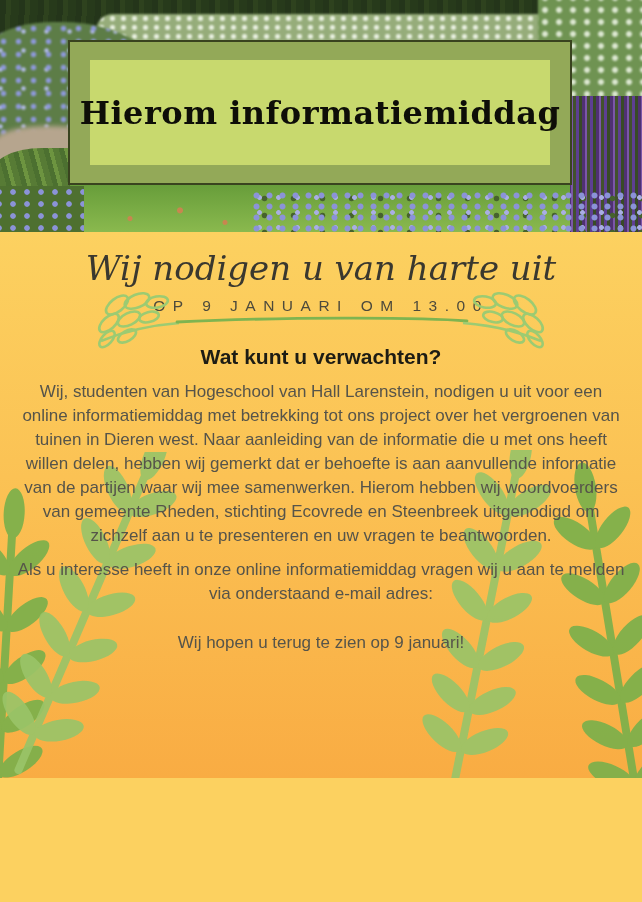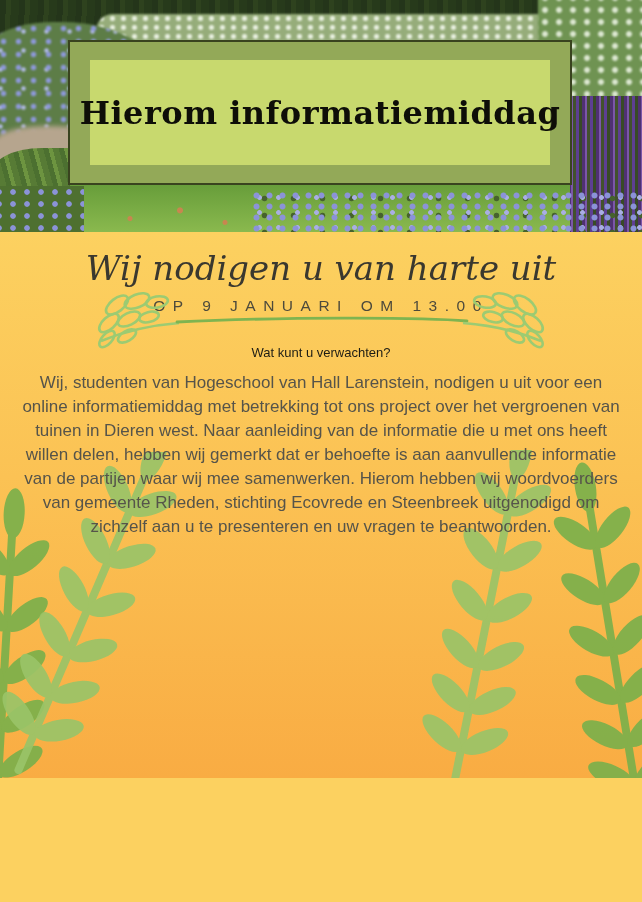--- a/index.html
+++ b/index.html
@@ -56,21 +56,21 @@
   .content{ position:absolute; left:0; top:232px; width:642px; height:546px; overflow:hidden;
     background:linear-gradient(180deg,var(--bg-top,#fcd160) 0%,#fbc254 45%,var(--bg-bottom,#f9ac43) 100%); }
   .corner{ position:absolute; pointer-events:none; z-index:0; }
   .corner-left{ left:-36px; bottom:-14px; }
   .corner-right{ right:-34px; bottom:-12px; }
   .stack{ position:relative; z-index:1; width:642px; padding:16px 16px 0; text-align:center; }
   .invite{ font-family:"DejaVu Serif", serif; font-style:italic; font-weight:500;
     font-size:34px; color:var(--script-text,#3a382f); }
   .date{ margin-top:9px; font-size:15.5px; letter-spacing:7.5px; color:var(--date-text,#4d4a3c); }
   .divider{ display:block; margin:-26px auto 0; }
-  .h-sec{ font-size:13px; font-weight:400; color:var(--heading-text,#1d1c14); }
+  .h-sec{ font-size:21px; font-weight:700; color:var(--heading-text,#1d1c14); }
   .h-what{ margin-top:-4px; }
   .h-how{ margin-top:14px; }
   .stack p{ max-width:612px; margin:8px auto; font-size:17px; line-height:24px; color:var(--body-text,#56544a); }
   .p-first{ margin-top:11px !important; }
   .p-intro{ margin-top:10px !important; }
   .email{ margin-top:1px !important; font-weight:700; font-size:17.5px !important; color:var(--heading-text,#1d1c14) !important; }
   .closing{ margin-top:25px !important; }
 </style>
 </head>
 <body>
@@ -149,16 +149,18 @@
 
       <svg class="divider" width="460" height="60" viewBox="0 0 460 60" aria-hidden="true">
         <use href="#sprig" style="color:var(--sprig-green,#9ccb72)"></use>
         <path d="M86,33 C190,28 330,28 376,32" fill="none" stroke="var(--divider-line,#7fb450)" stroke-width="2.8" stroke-linecap="round"></path>
         <use href="#sprig" style="color:var(--sprig-green,#9ccb72)" transform="translate(460,0) scale(-1,1)"></use>
       </svg>
 
       <h3 class="h-sec h-what">Wat kunt u verwachten?</h3>
       <p class="p-first">Wij, studenten van Hogeschool van Hall Larenstein, nodigen u uit voor een online informatiemiddag met betrekking tot ons project over het vergroenen van tuinen in Dieren west. Naar aanleiding van de informatie die u met ons heeft willen delen, hebben wij gemerkt dat er behoefte is aan aanvullende informatie van de partijen waar wij mee samenwerken. Hierom hebben wij woordvoerders van gemeente Rheden, stichting Ecovrede en Steenbreek uitgenodigd om zichzelf aan u te presenteren en uw vragen te beantwoorden.</p>
 
+      <p class="p-intro">Als u interesse heeft in onze online informatiemiddag vragen wij u aan te melden via onderstaand e-mail adres:</p>
 
+      <p class="closing">Wij hopen u terug te zien op 9 januari!</p>
     </div>
   </div>
 </div>
 
 </body></html>

